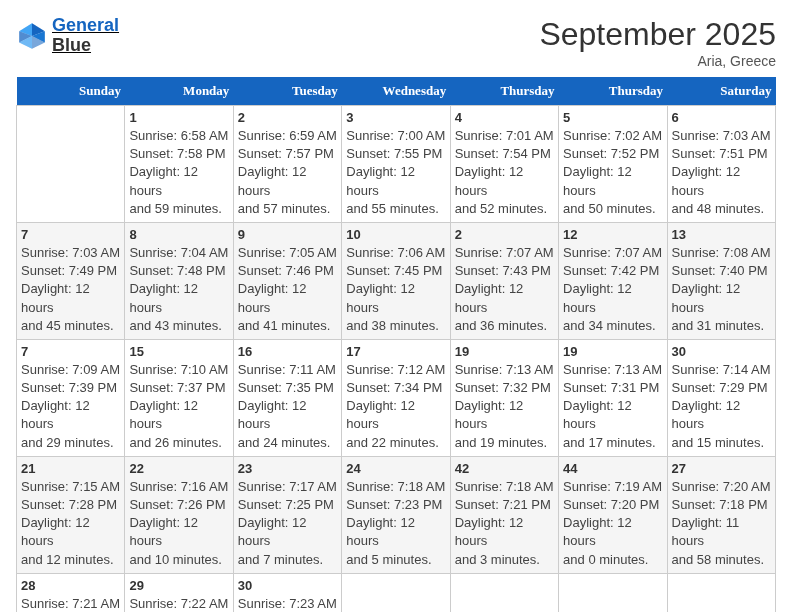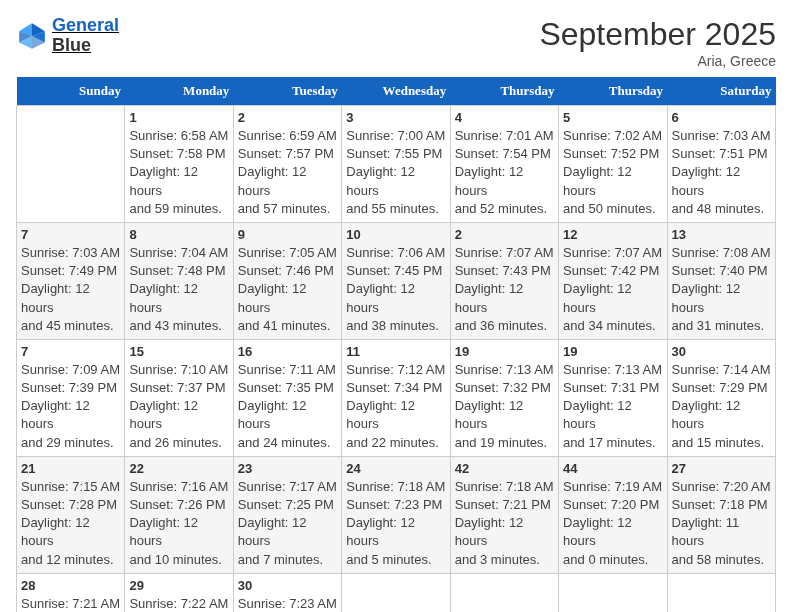--- a/index.html
+++ b/index.html
@@ -195,21 +195,21 @@
         </td>
         <td>
           <span class="day-num">15</span>
           <div class="day-info">Sunrise: 7:10 AM<br>Sunset: 7:37 PM<br>Daylight: 12 hours<br>and 26 minutes.</div>
         </td>
         <td>
           <span class="day-num">16</span>
           <div class="day-info">Sunrise: 7:11 AM<br>Sunset: 7:35 PM<br>Daylight: 12 hours<br>and 24 minutes.</div>
         </td>
         <td>
-          <span class="day-num">11</span>
+          <span class="day-num">17</span>
           <div class="day-info">Sunrise: 7:12 AM<br>Sunset: 7:34 PM<br>Daylight: 12 hours<br>and 22 minutes.</div>
         </td>
         <td>
           <span class="day-num">19</span>
           <div class="day-info">Sunrise: 7:13 AM<br>Sunset: 7:32 PM<br>Daylight: 12 hours<br>and 19 minutes.</div>
         </td>
         <td>
           <span class="day-num">19</span>
           <div class="day-info">Sunrise: 7:13 AM<br>Sunset: 7:31 PM<br>Daylight: 12 hours<br>and 17 minutes.</div>
         </td>

